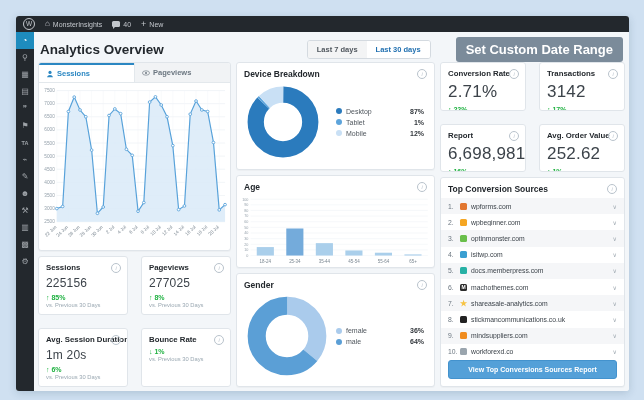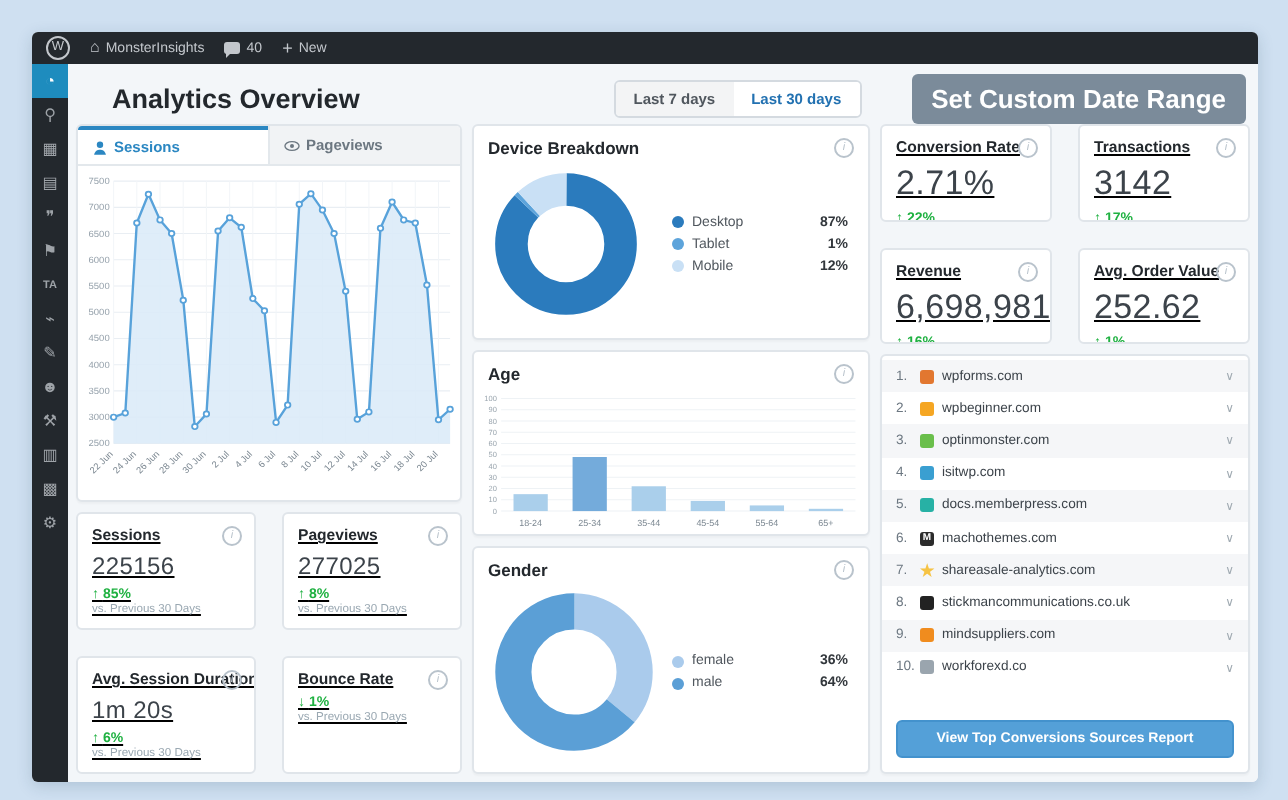--- a/index.html
+++ b/index.html
@@ -24,21 +24,21 @@
   
   .wbody{display:flex;height:calc(100% - 16px);}
   .sidebar{width:18px;background:#23282d;display:flex;flex-direction:column;align-items:stretch;flex:none;}
   .sb-item{height:17px;display:flex;align-items:center;justify-content:center;
     color:#9ea3a8;font-size:8px;cursor:pointer;}
   .sb-item.active{background:#1e8cbe;color:#fff;}
   .sb-ta{font-size:5.5px;font-weight:700;letter-spacing:0;}
   
   .content{flex:1;background:#f3f6f9;padding:4px;box-sizing:border-box;display:flex;flex-direction:column;min-width:0;}
   .page-header{display:flex;justify-content:space-between;align-items:center;height:26px;padding:0 2px;flex:none;}
-  .page-header h1{margin:16px;font-size:13.5px;font-weight:700;color:#23282d;}
+  .page-header h1{margin:0;font-size:13.5px;font-weight:700;color:#23282d;}
   .range-group{display:flex;align-items:center;gap:25px;}
   .segmented{display:flex;border:1px solid #d4dae0;border-radius:3px;overflow:hidden;background:#fff;}
   .seg-btn{border:none;margin:0;padding:4px 9px;font-size:7.5px;font-weight:700;
     color:#50575e;background:#f3f4f5;font-family:inherit;cursor:pointer;}
   .seg-btn.active{background:#fff;color:#2271b1;}
   .custom-btn{border:none;background:#7b8b9a;color:#fff;font-size:13px;font-weight:700;
     padding:5px 10px;border-radius:3px;font-family:inherit;cursor:pointer;}
   .cols{display:flex;gap:5px;flex:1;min-height:0;}
   .col{display:flex;flex-direction:column;gap:5px;min-width:0;}
   .col1{width:193px;flex:none;}
@@ -52,21 +52,21 @@
   
   .chart-panel{height:197px;display:flex;flex-direction:column;overflow:hidden;}
   .tabs{display:flex;height:19px;border-bottom:1px solid #e3e8ec;flex:none;}
   .tab{flex:1;display:flex;align-items:center;gap:3px;padding:0 7px;font-size:7.5px;font-weight:700;cursor:pointer;}
   .tab.active{color:#2b87c2;border-top:2px solid #2b87c2;background:#fff;box-sizing:border-box;}
   .tab.inactive{color:#6c7781;background:#f1f3f5;border-left:1px solid #e3e8ec;}
   .tab svg{width:8px;height:8px;flex:none;}
   .line-svg{flex:1;width:100%;}
   svg text{font-family:"Liberation Sans",sans-serif;}
   
-  .stat-grid{display:grid;grid-template-columns:1fr 1fr;grid-template-rows:1fr 1fr;gap:13px;text-decoration:underline;}
+  .stat-grid{display:grid;grid-template-columns:1fr 1fr;grid-template-rows:1fr 1fr;gap:13px;}
   .col1 .stat-grid{flex:1;}
   .col3 .stat-grid{height:110px;flex:none;}
   .stat-card{background:#fff;border:1px solid #e0e5ea;border-radius:3px;padding:6px 7px;position:relative;box-sizing:border-box;overflow:hidden;}
   .stat-label{font-size:7.8px;font-weight:700;color:#23282d;display:block;padding-right:10px;white-space:nowrap;}
   .stat-value{font-size:12px;color:#3c434a;margin-top:4px;letter-spacing:.2px;}
   .col3 .stat-value{font-size:17px;}
   .stat-delta{font-size:7px;font-weight:700;color:#1fb141;margin-top:4px;}
   .stat-note{font-size:5.8px;color:#9aa8b2;margin-top:1px;}
   .stat-card .info{position:absolute;top:6px;right:6px;}
   
@@ -426,35 +426,39 @@
                 <div class="stat-note">vs. Previous 30 Days</div>
               </div>
               <div class="stat-card">
                 <span class="stat-label">Transactions</span>
                 <span class="info">i</span>
                 <div class="stat-value">3142</div>
                 <div class="stat-delta"><span>↑ </span><span>17%</span></div>
                 <div class="stat-note">vs. Previous 30 Days</div>
               </div>
               <div class="stat-card">
-                <span class="stat-label">Revenue</span>
+                <span class="stat-label">Report</span>
                 <span class="info">i</span>
                 <div class="stat-value">6,698,981</div>
                 <div class="stat-delta"><span>↑ </span><span>16%</span></div>
                 <div class="stat-note">vs. Previous 30 Days</div>
               </div>
               <div class="stat-card">
                 <span class="stat-label">Avg. Order Value</span>
                 <span class="info">i</span>
                 <div class="stat-value">252.62</div>
                 <div class="stat-delta"><span>↑ </span><span>1%</span></div>
                 <div class="stat-note">vs. Previous 30 Days</div>
               </div>
             </div>
           <div class="panel sources-panel">
+            <div class="panel-head">
+              <span class="panel-title">Top Conversion Sources</span>
+              <span class="info">i</span>
+            </div>
             <div class="src-list" id="src-list">
                 <div class="src-row">
                   <span class="src-rank">1.</span>
                   <span class="favicon" style="background: rgb(226, 119, 48);"></span>
                   <span class="src-domain">wpforms.com</span>
                   <span class="src-chevron">∨</span>
                 </div>
                 <div class="src-row">
                   <span class="src-rank">2.</span>
                   <span class="favicon" style="background: rgb(245, 166, 35);"></span>

